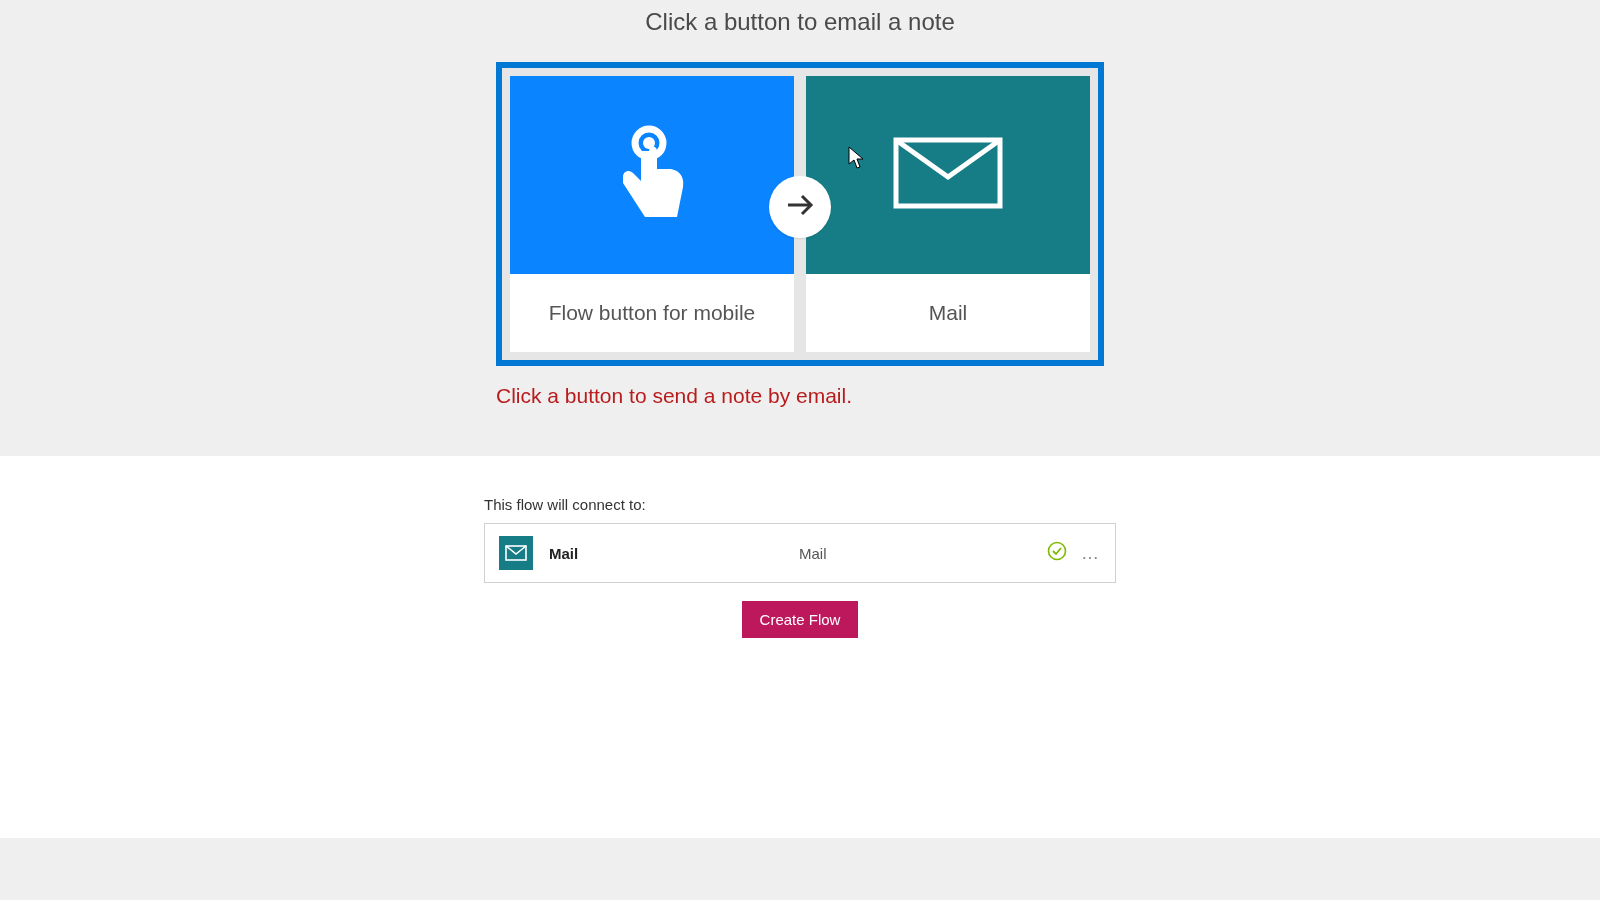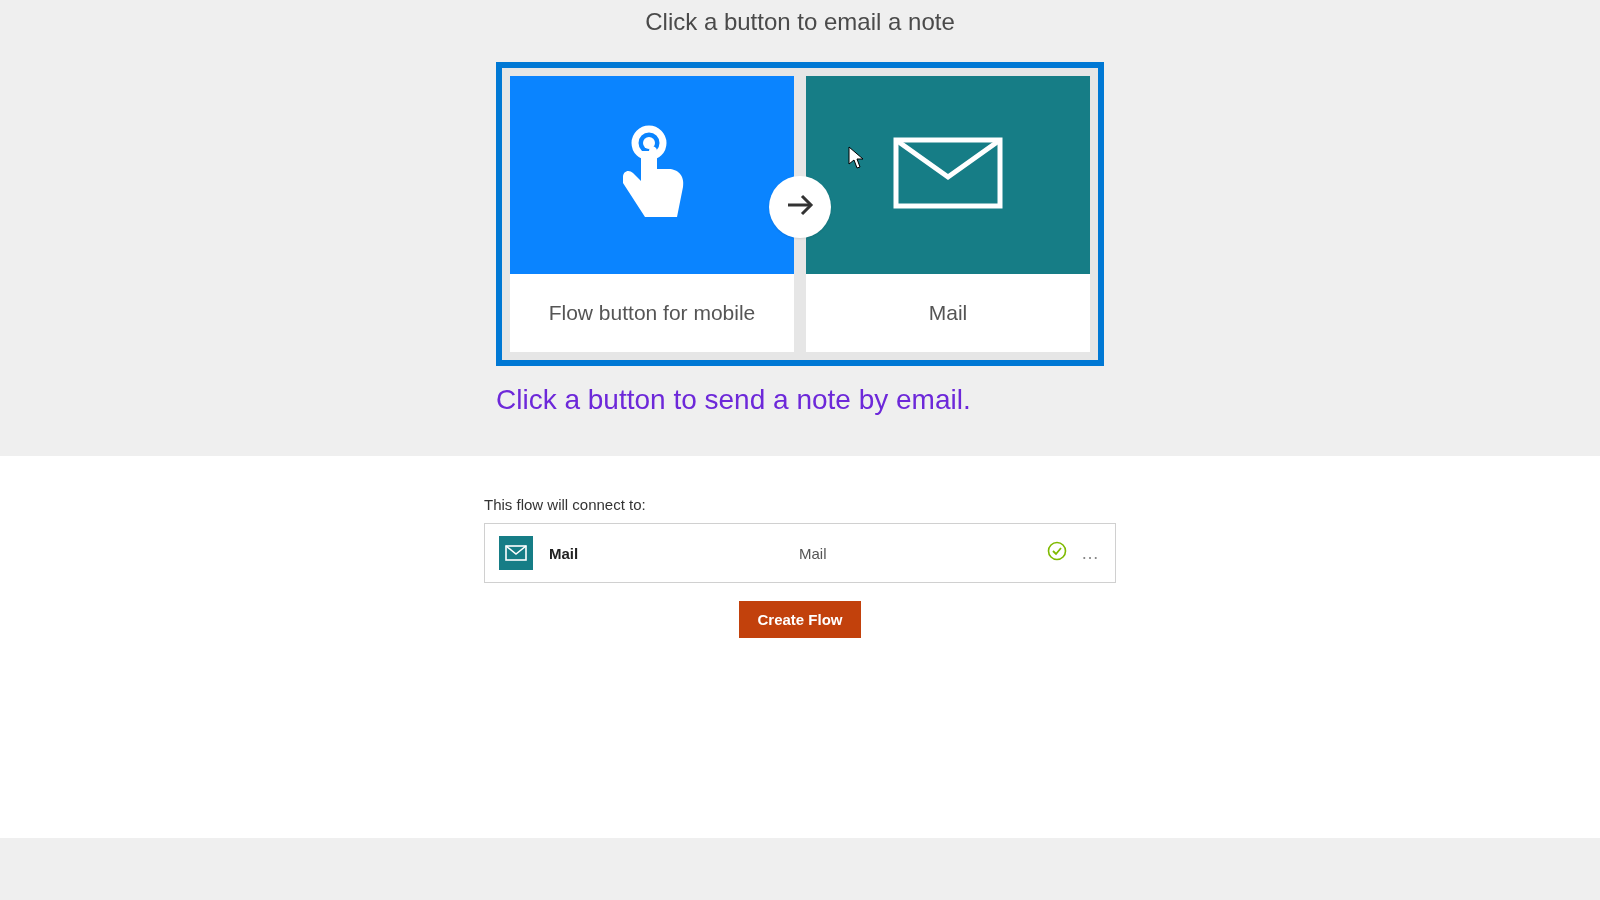--- a/index.html
+++ b/index.html
@@ -65,23 +65,23 @@
     height: 62px;
     background: #fff;
     border-radius: 50%;
     display: flex;
     align-items: center;
     justify-content: center;
     box-shadow: 0 1px 2px rgba(0,0,0,0.1);
   }
   .description {
     width: 608px;
-    margin: 18px auto 0 auto;
-    font-size: 28px;
-    color: #6d28d9;
+    margin: 18px auto 8px auto;
+    font-size: 21px;
+    color: #b91c1c;
     font-weight: 300;
   }
   .bottom-region {
     background: #ffffff;
     width: 100%;
     padding-top: 40px;
     padding-bottom: 200px;
   }
   .connect-wrap {
     width: 632px;
@@ -124,26 +124,26 @@
   }
   .conn-more {
     color: #888;
     font-size: 18px;
     letter-spacing: 2px;
     cursor: pointer;
   }
   .create-btn {
     display: block;
     margin: 18px auto 0 auto;
-    background: #c2410c;
+    background: #be185d;
     color: #fff;
     border: none;
     padding: 10px 18px;
     font-size: 15px;
-    font-weight: 700;
+    font-weight: 400;
     cursor: pointer;
     text-align: right;
   }
   .cursor {
     position: absolute;
     left: 848px;
     top: 146px;
     pointer-events: none;
   }
 </style>

